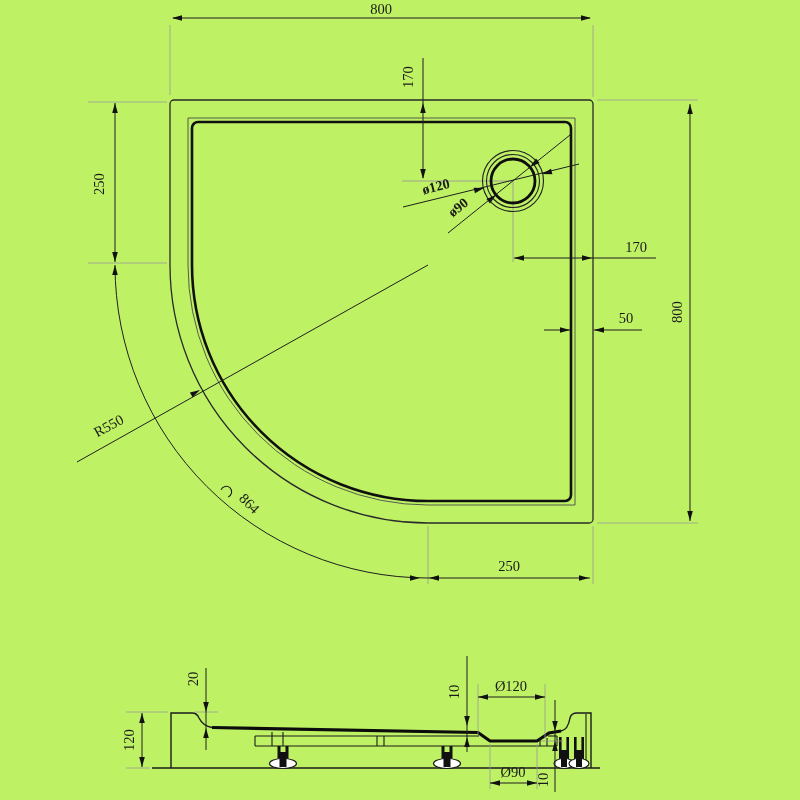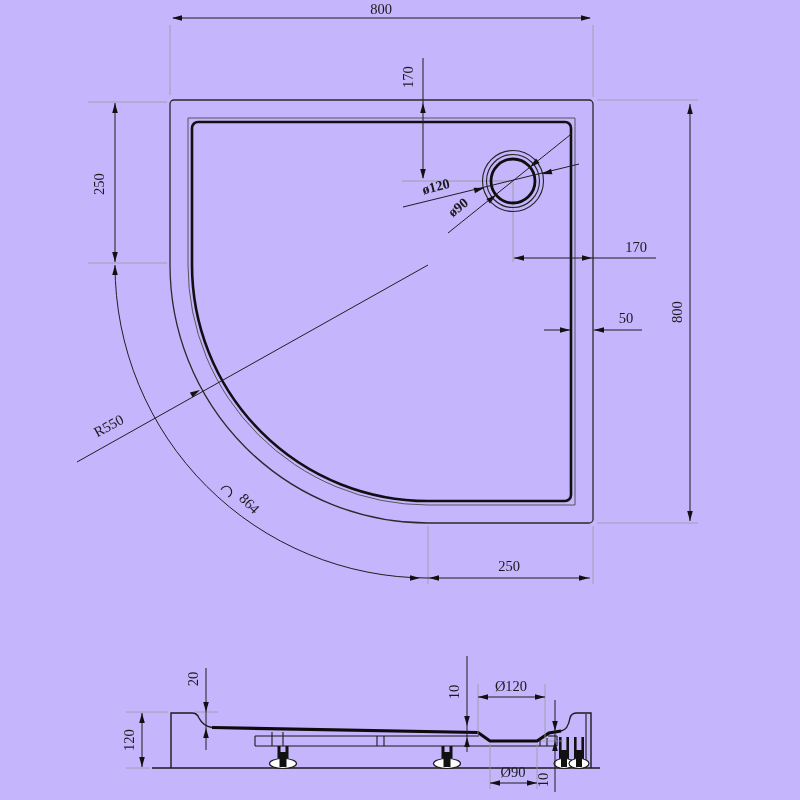--- a/index.html
+++ b/index.html
@@ -1,16 +1,16 @@
 <!DOCTYPE html>
 <html><head>
 <meta charset="utf-8">
 <style>
   html,body{margin:0;padding:0;background:#ffffff;}
-  .canvas{width:800px;height:800px;background:#c4b5fd;position:relative;font-family:"Liberation Serif","DejaVu Serif",serif;}
+  .canvas{width:800px;height:800px;background:#bef264;position:relative;font-family:"Liberation Serif","DejaVu Serif",serif;}
   svg{display:block;}
   .dimtext{font-family:"Liberation Serif","DejaVu Serif",serif;font-size:14.5px;fill:#1a1a1a;}
   .dimtext.bold{font-weight:bold;font-size:14px;}
   .dimline{stroke:#1f1f1f;stroke-width:1;fill:none;}
   .extline{stroke:#9a9a9a;stroke-width:0.8;fill:none;}
   .centerline{stroke:#9a9a9a;stroke-width:0.9;fill:none;}
   .outline{stroke:#2a2a2a;stroke-width:1.3;fill:none;}
   .outline-thin{stroke:#4a4a4a;stroke-width:0.9;fill:none;}
   .rim{stroke:#101010;stroke-width:2.6;fill:none;}
   .profile{stroke:#1b1b1b;stroke-width:1.4;fill:none;}

